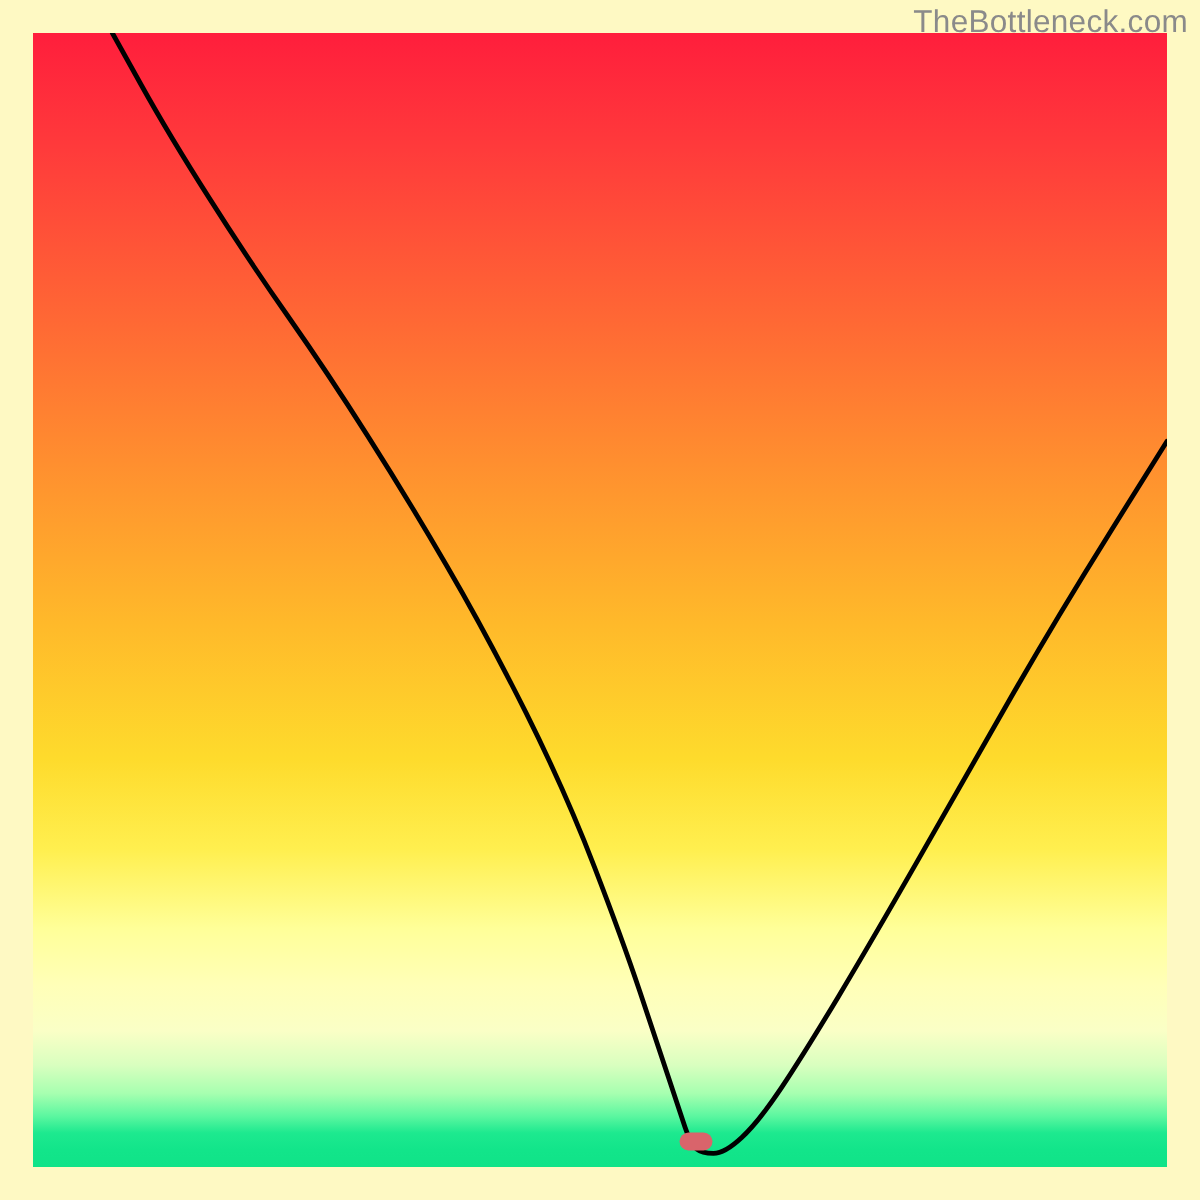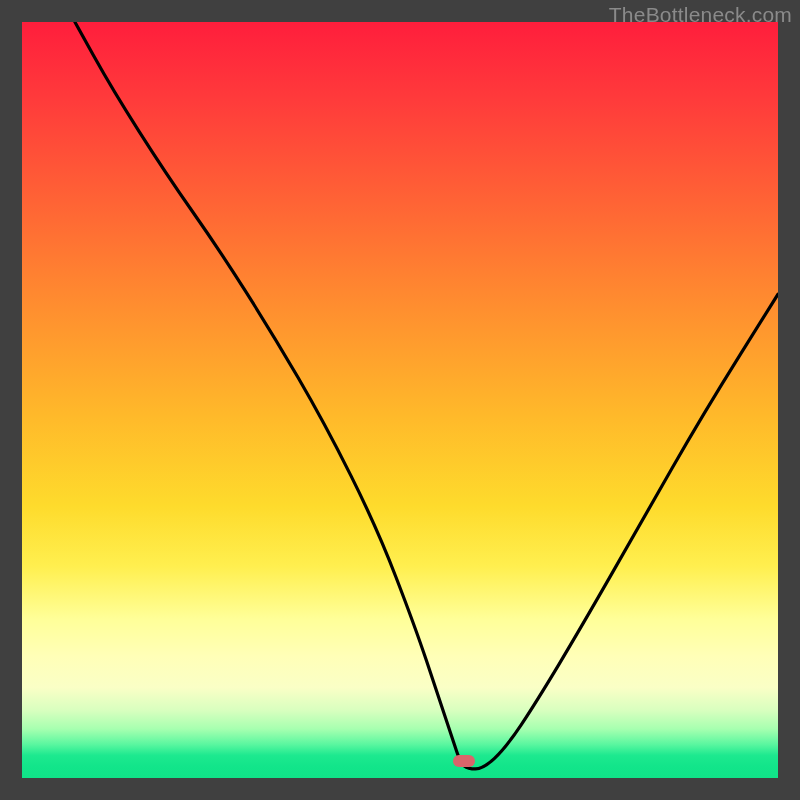--- a/index.html
+++ b/index.html
@@ -10,21 +10,21 @@
     background: #000;
     overflow: hidden;
     font-family: Arial, Helvetica, sans-serif;
   }
   .frame {
     position: absolute;
     left: 0;
     top: 0;
     width: 800px;
     height: 800px;
-    background: #404040;
+    background: #fef9c3;
   }
   .plot {
     position: absolute;
     left: 22px;
     top: 22px;
     width: 756px;
     height: 756px;
     background: linear-gradient(
       to bottom,
       #ff1e3c 0%,

